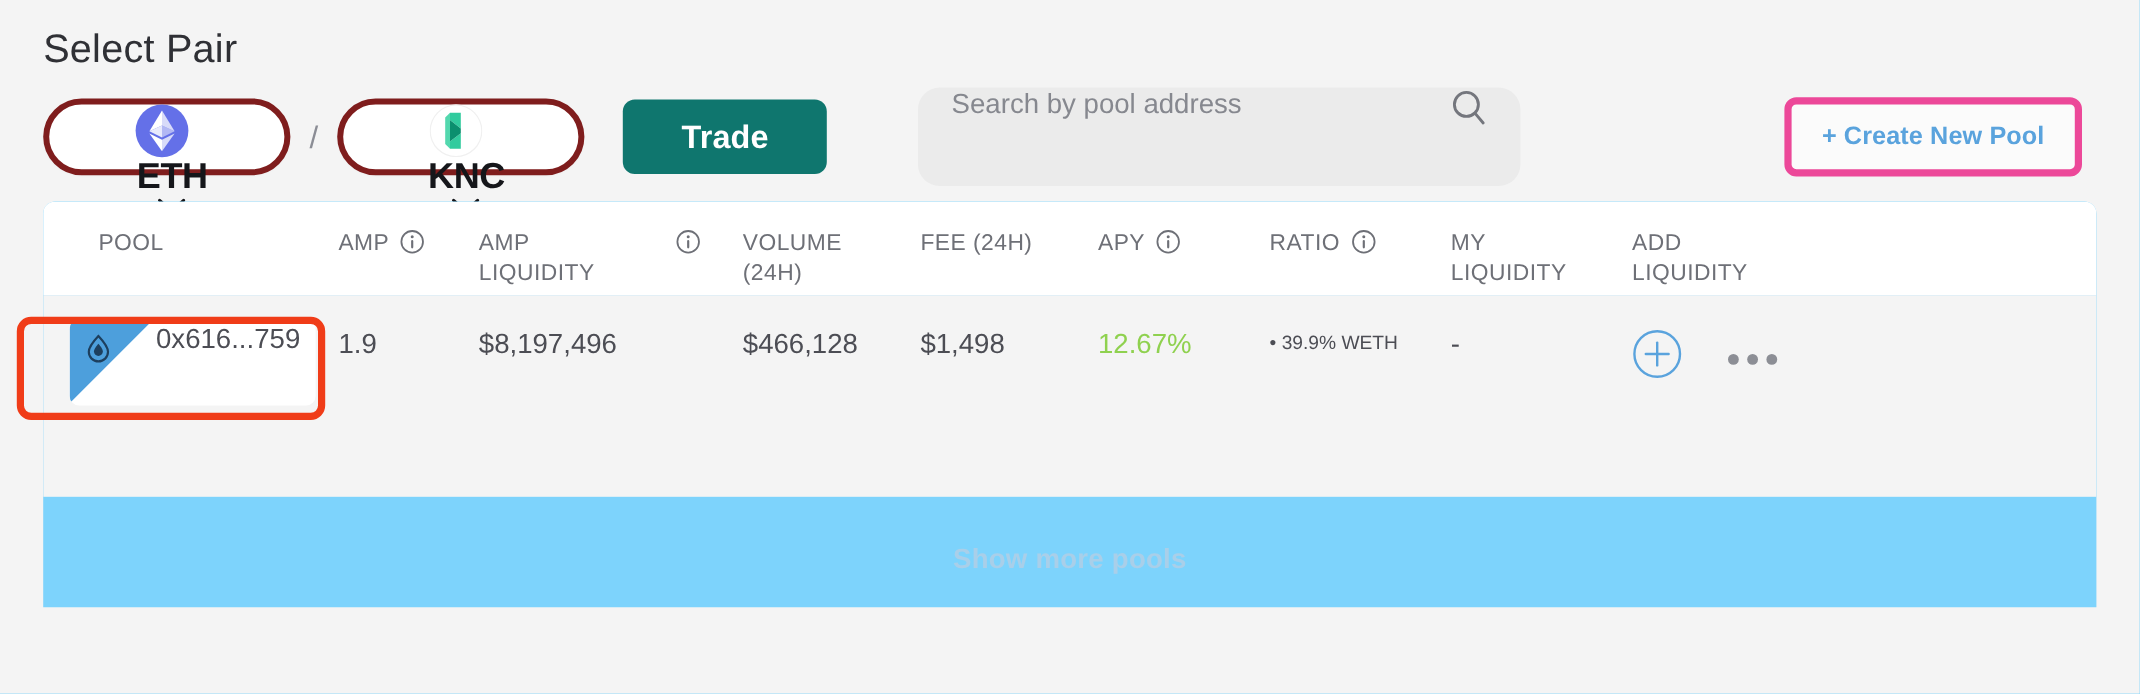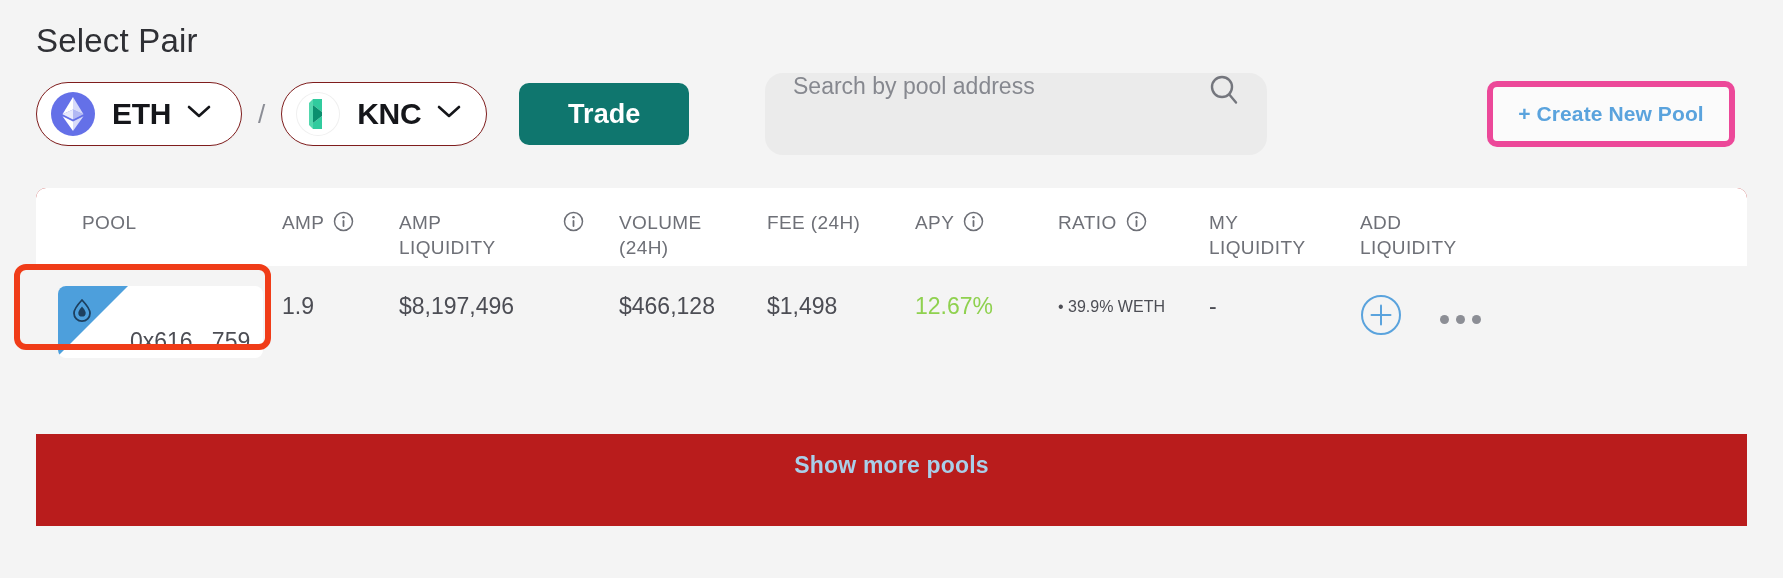--- a/index.html
+++ b/index.html
@@ -43,26 +43,27 @@
     display: flex;
     align-items: center;
     height: 68px;
   }
 
   .token-select {
     display: flex;
     align-items: center;
     height: 64px;
     background: #ffffff;
-    border: 1px solid #7f1d1d;
+    border: 5px solid #7f1d1d;
     border-radius: 34px;
     padding: 0 22px 0 14px;
     cursor: pointer;
     min-width: 206px;
     box-shadow: 0 1px 2px rgba(0,0,0,0.02);
+    flex-direction: column;
   }
 
   .token-logo {
     width: 44px;
     height: 44px;
     border-radius: 50%;
     display: flex;
     align-items: center;
     justify-content: center;
     flex: 0 0 auto;
@@ -149,24 +150,24 @@
     font-weight: 700;
     font-family: "Liberation Sans", sans-serif;
     cursor: pointer;
     letter-spacing: 0.1px;
   }
 
   
   .panel {
     position: absolute;
     left: 36px;
-    top: 188px;
+    top: 168px;
     width: 1711px;
     height: 338px;
-    background: #b91c1c;
+    background: #7dd3fc;
     border-radius: 10px 10px 0 0;
     overflow: hidden;
   }
 
   .table-header {
     display: flex;
     align-items: flex-start;
     height: 78px;
     padding-top: 22px;
     background: #ffffff;
@@ -222,21 +223,21 @@
   .pool-cell {
     position: relative;
     width: 205px;
     height: 72px;
     margin-left: 22px;
     margin-top: -4px;
     background: #ffffff;
     border-radius: 8px;
     overflow: hidden;
     display: flex;
-    align-items: flex-end;
+    align-items: flex-start;
     cursor: pointer;
   }
 
   .corner-badge {
     position: absolute;
     left: 0; top: 0;
     width: 0; height: 0;
     border-top: 70px solid #4d9fdc;
     border-right: 70px solid transparent;
   }

